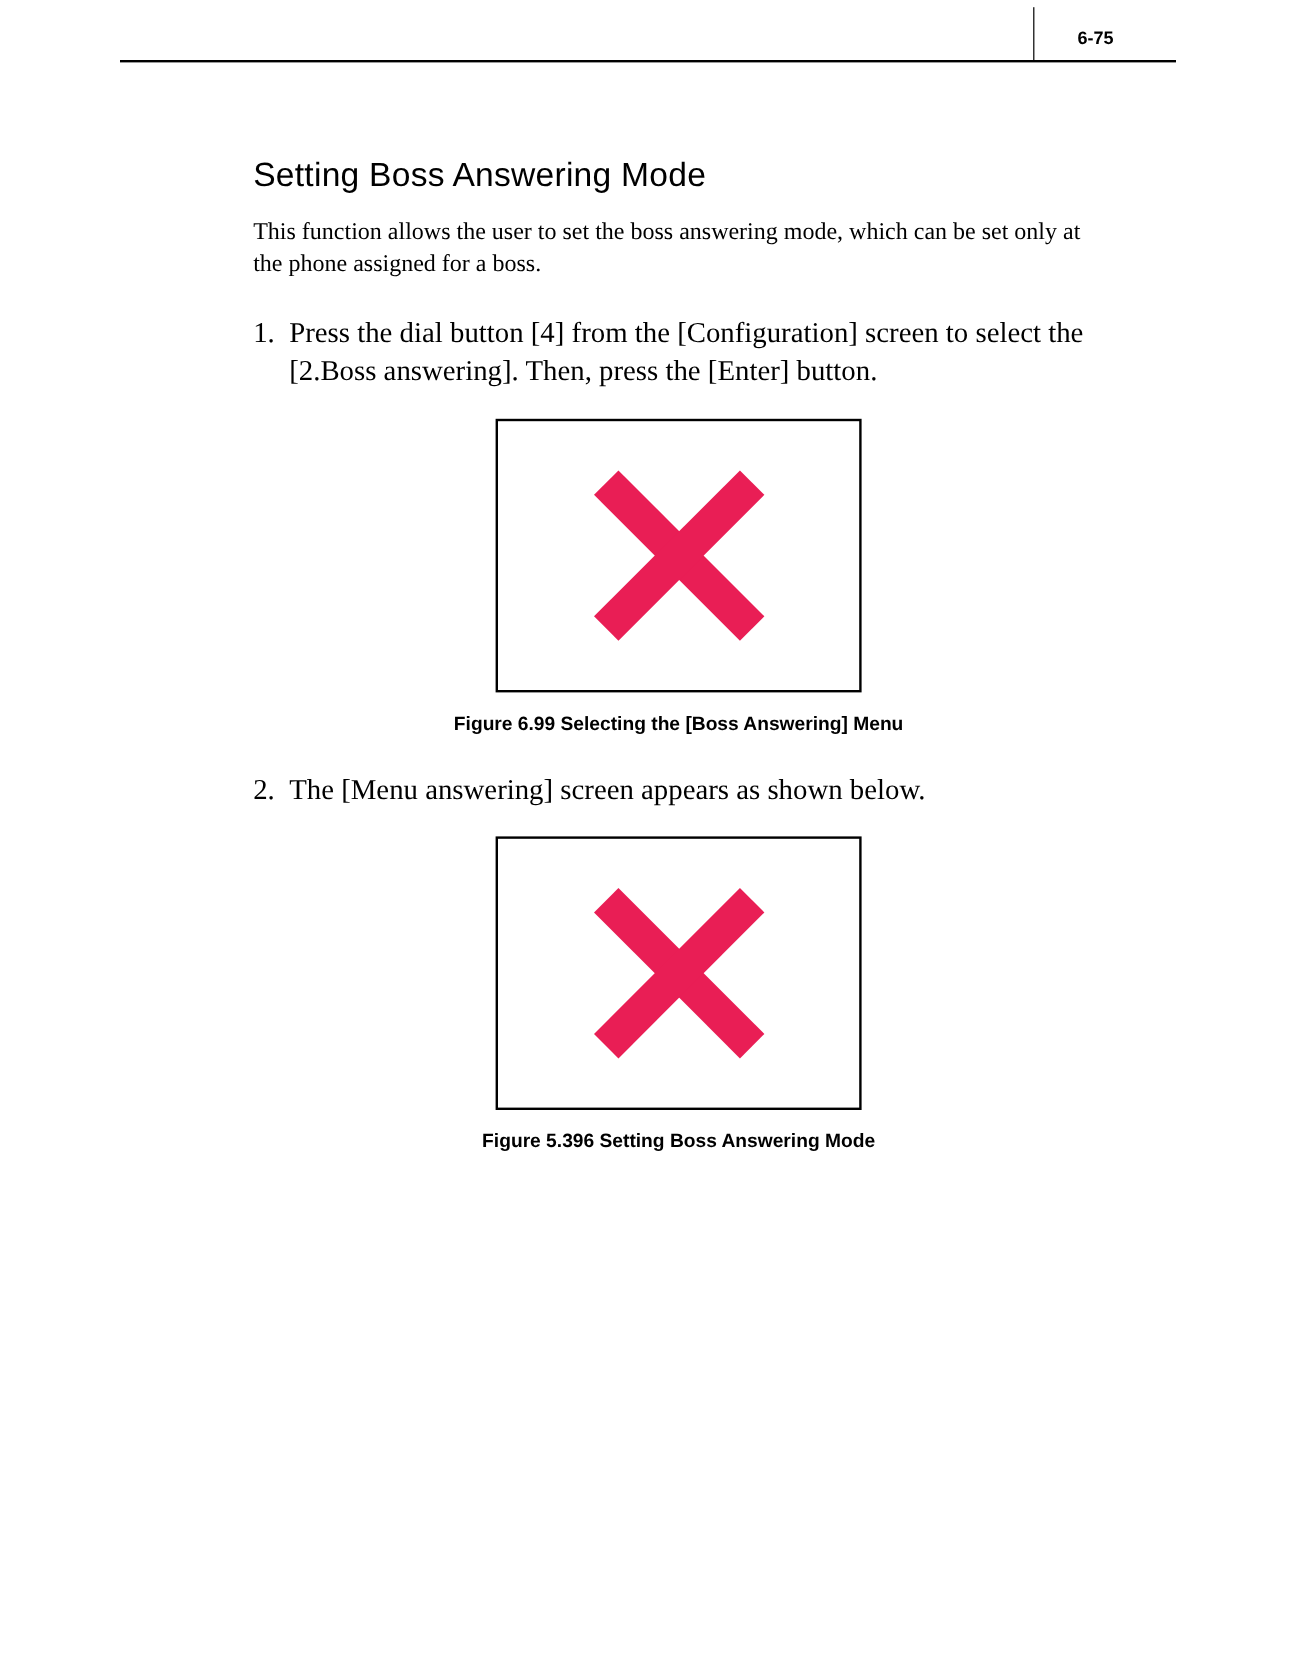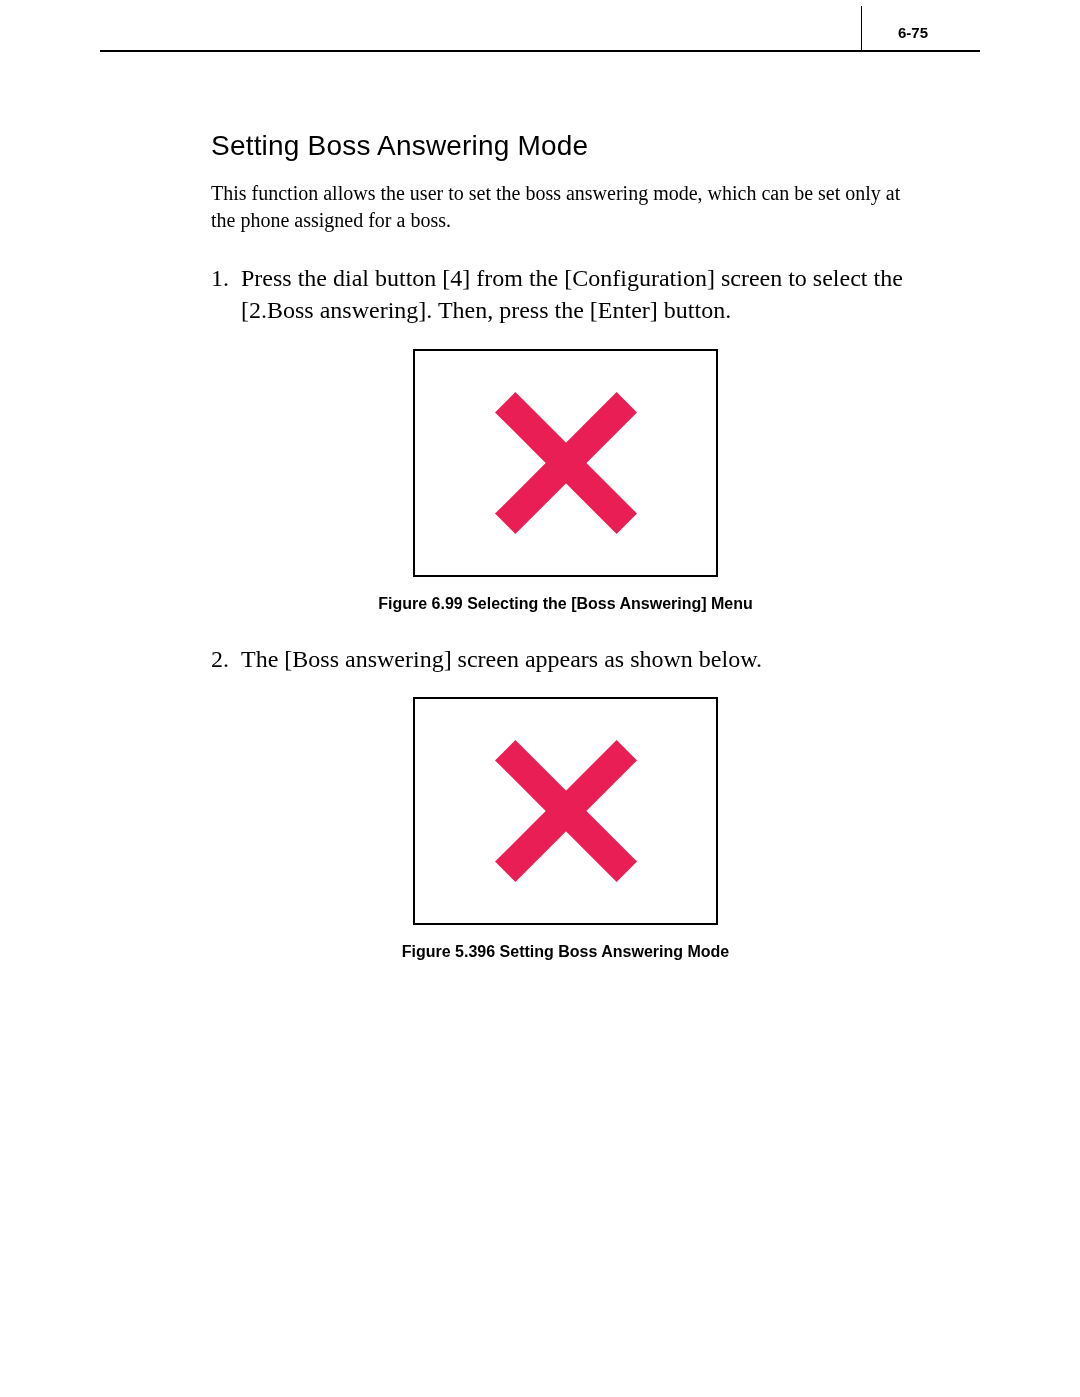--- a/index.html
+++ b/index.html
@@ -136,21 +136,21 @@
         <svg class="x-svg" viewBox="0 0 100 100">
           <line x1="12" y1="12" x2="88" y2="88" stroke-width="18" stroke-linecap="butt" stroke="#e91e55"></line>
           <line x1="88" y1="12" x2="12" y2="88" stroke-width="18" stroke-linecap="butt" stroke="#e91e55"></line>
         </svg>
       </div>
       <div class="figure-caption">Figure 6.99  Selecting the [Boss Answering] Menu</div>
     </div>
 
     <div class="step">
       <div class="step-num">2.</div>
-      <div class="step-body">The [Boss answering] screen appears as shown below.</div>
+      <div class="step-body">The [Menu answering] screen appears as shown below.</div>
     </div>
 
     <div class="figure-wrap">
       <div class="figure-box">
         <svg class="x-svg" viewBox="0 0 100 100">
           <line x1="12" y1="12" x2="88" y2="88" stroke-width="18" stroke-linecap="butt" stroke="#e91e55"></line>
           <line x1="88" y1="12" x2="12" y2="88" stroke-width="18" stroke-linecap="butt" stroke="#e91e55"></line>
         </svg>
       </div>
       <div class="figure-caption">Figure 5.396 Setting Boss Answering Mode</div>

